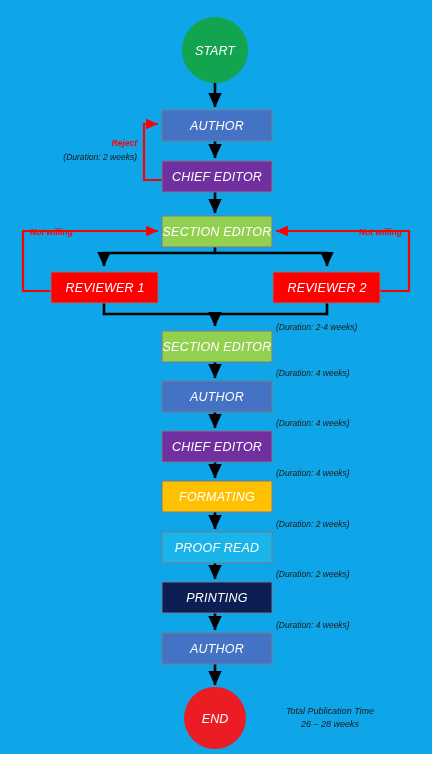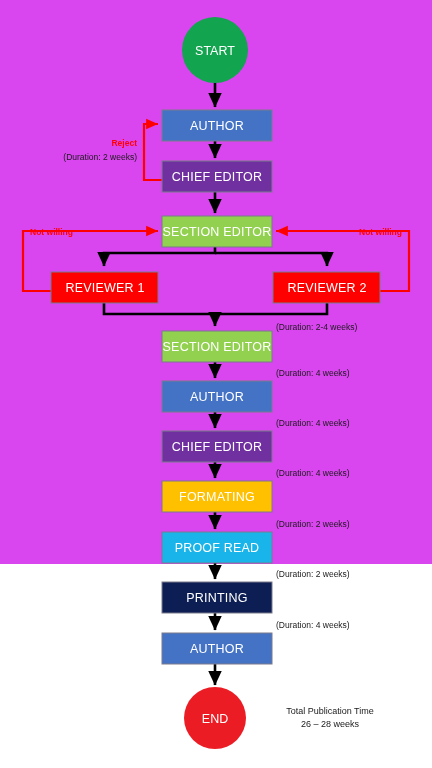--- a/index.html
+++ b/index.html
@@ -10,22 +10,23 @@
   }
   body {
     width: 432px;
     height: 768px;
     font-family: "Liberation Sans", sans-serif;
     overflow: hidden;
   }
   #flow-root {
     position: relative;
     width: 432px;
-    height: 564px;
-    background: #d946ef;
+    height: 754px;
+    background: #0ea5e9;
+    font-style: italic;
   }
   svg#flow-svg {
     position: absolute;
     top: 0;
     left: 0;
     width: 432px;
     height: 768px;
     display: block;
   }
   .node-label {

